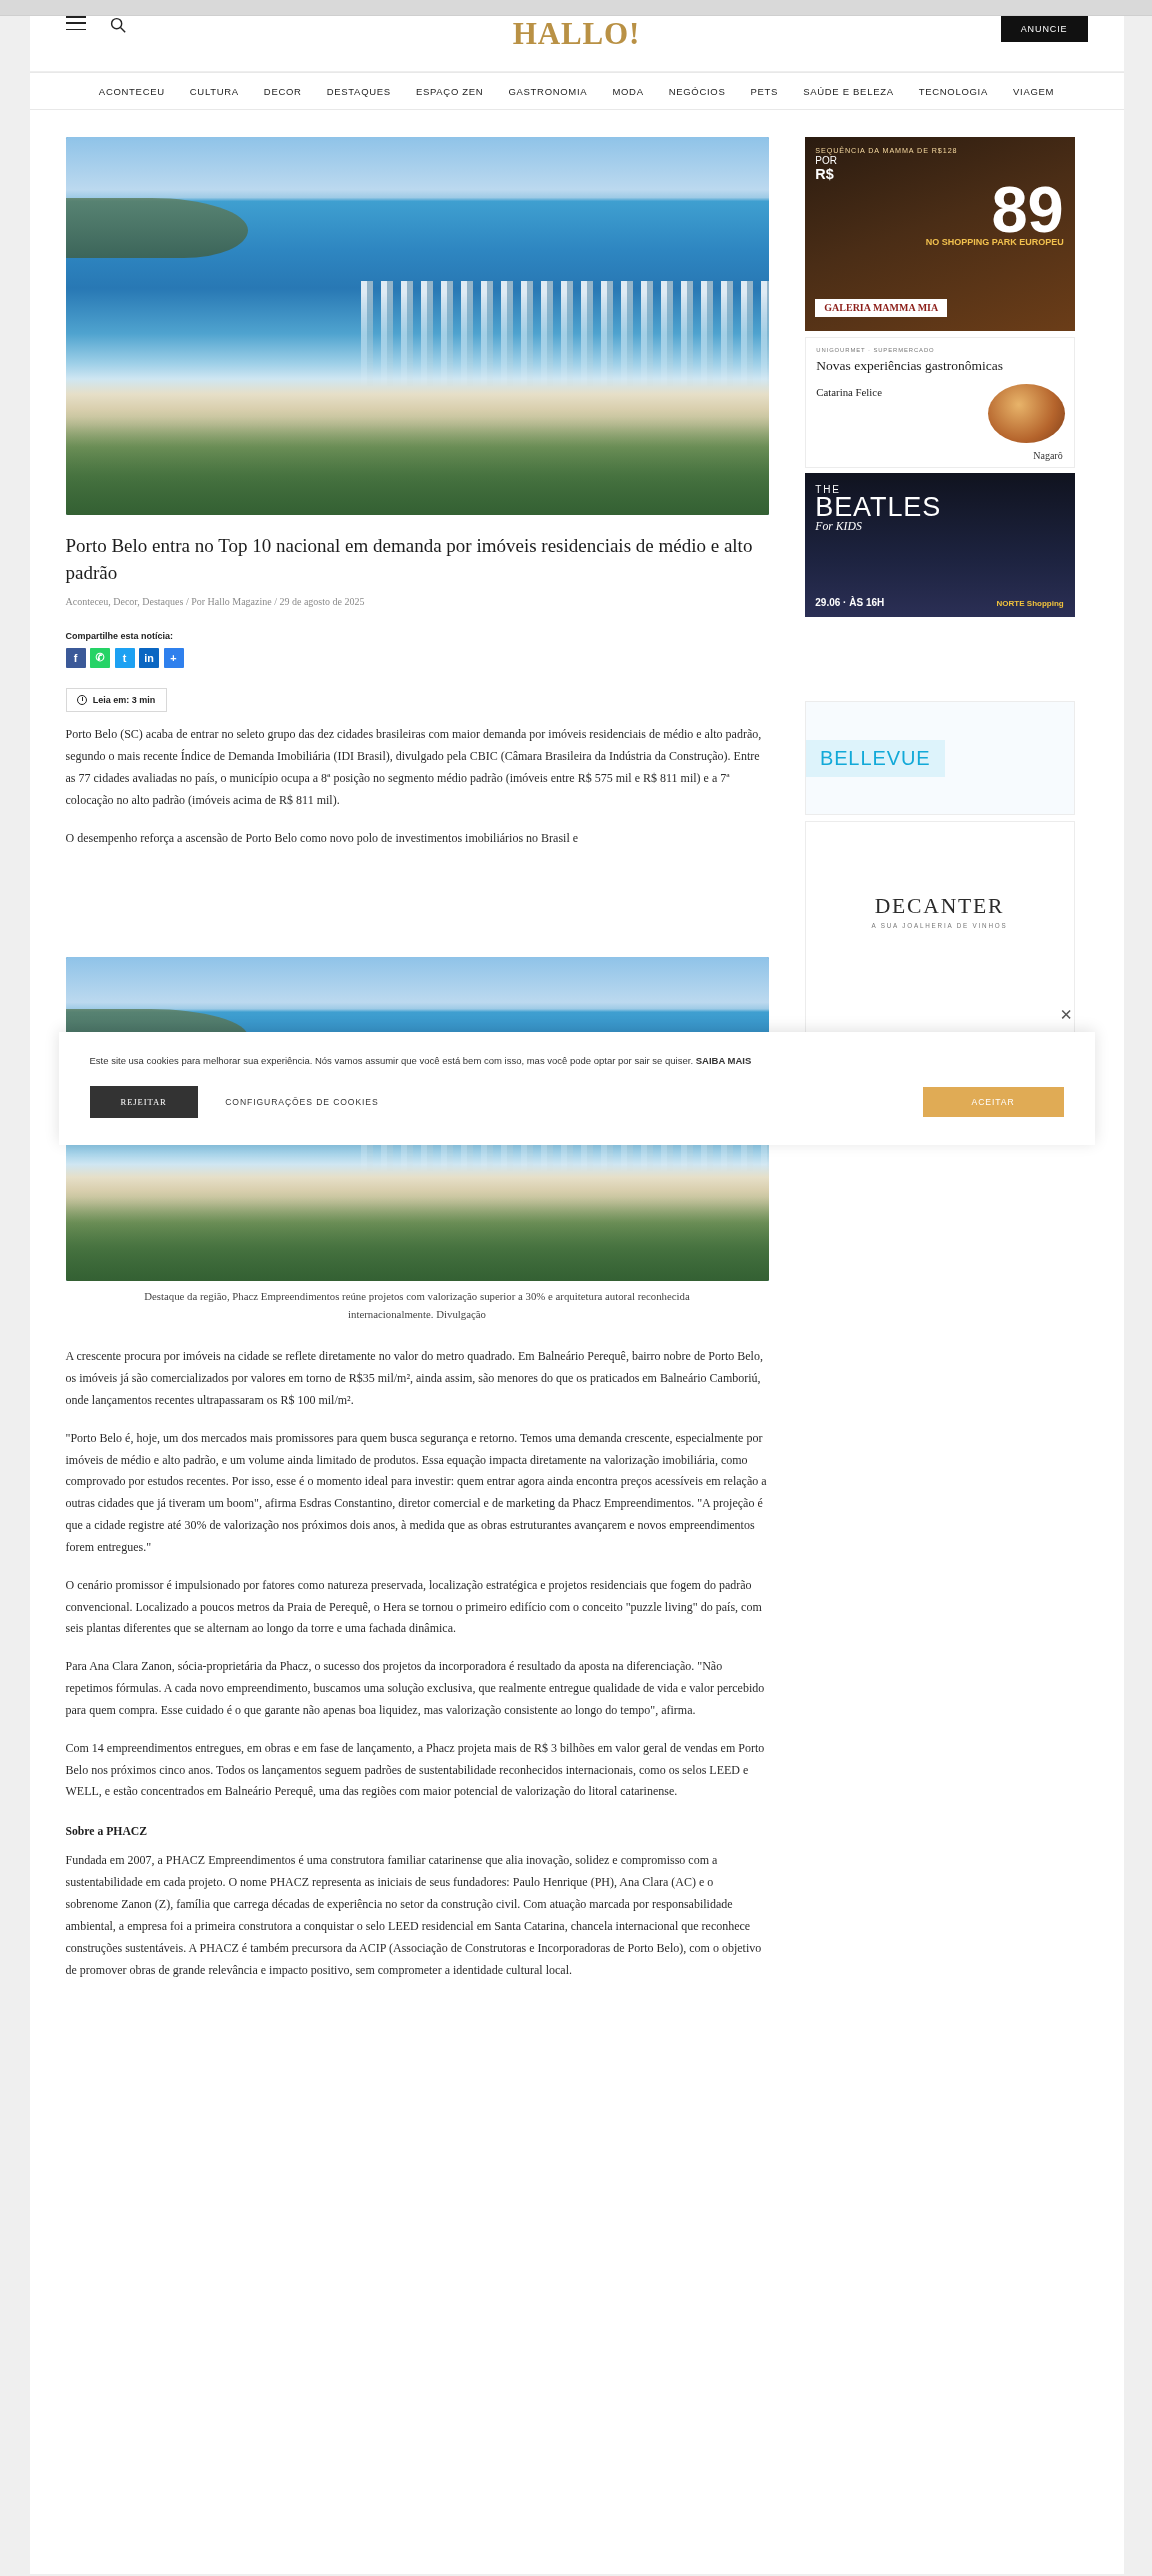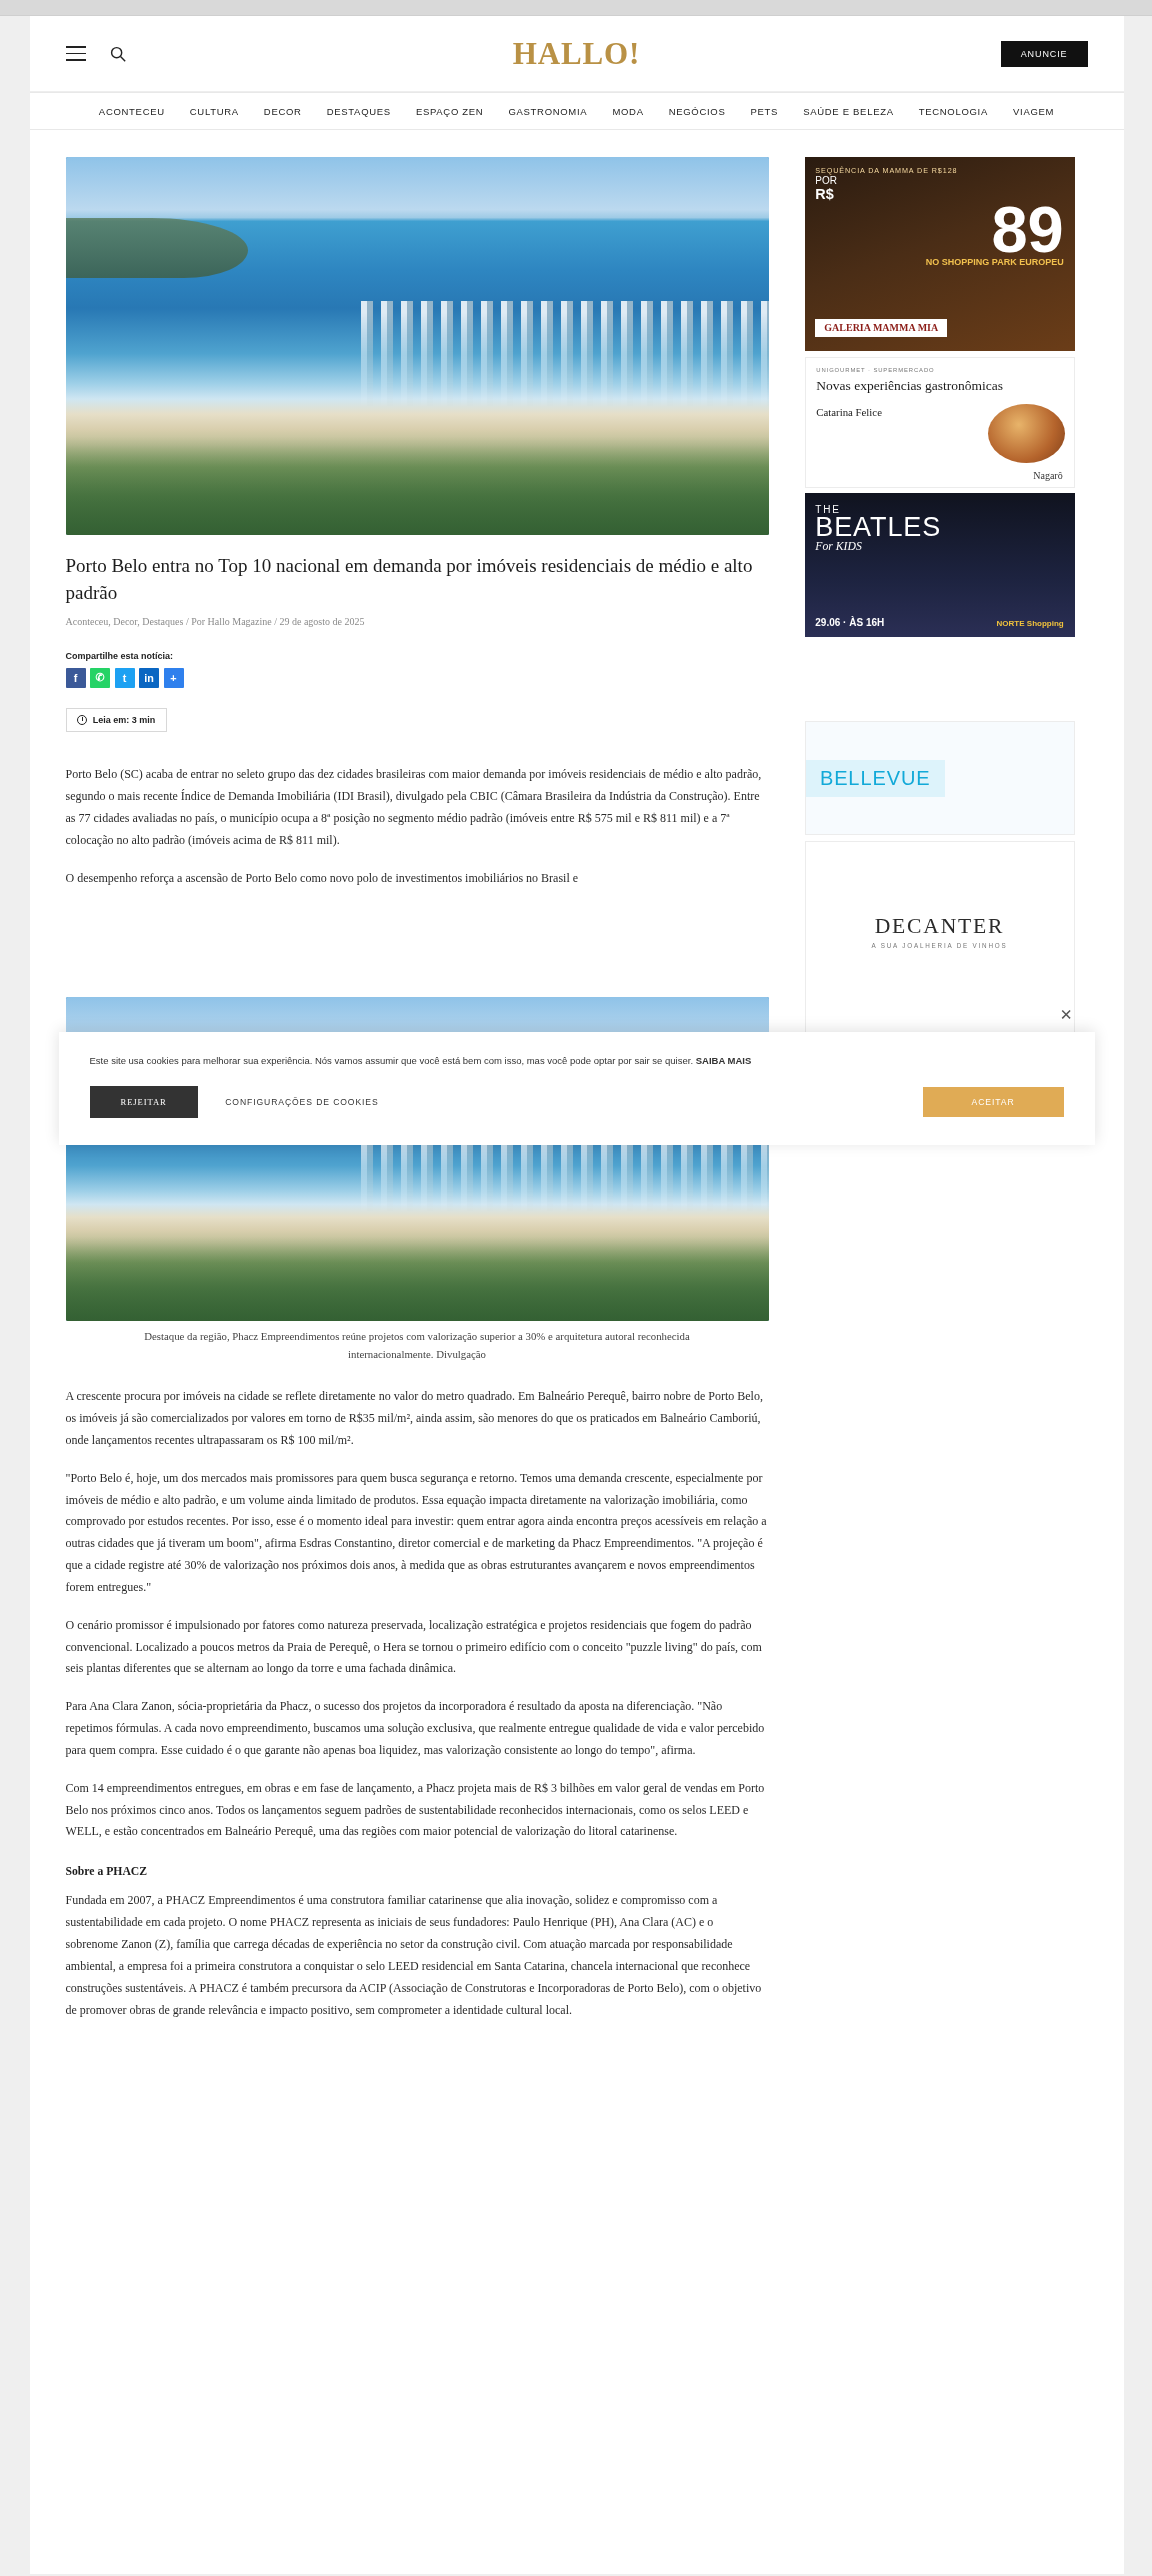--- a/index.html
+++ b/index.html
@@ -24,24 +24,24 @@
   }
   .site {
     width:1094px;
     margin:0 auto;
     background:#ffffff;
     min-height:2558px;
     position:relative;
   }
   
   .header {
-    height:76px;
+    height:56px;
     display:flex;
-    align-items:center;
-    padding:10px 36px;
+    align-items:flex-start;
+    padding:0 36px;
     position:relative;
     border-bottom:0.9px solid #eee;
   }
   .hamburger {
     width:20px; height:14.4px;
     display:flex; flex-direction:column; justify-content:space-between;
     cursor:pointer;
     margin-right:23.4px;
   }
   .hamburger span { display:block; height:1.8px; background:#222; width:100%; }
@@ -166,21 +166,21 @@
   .sb-more     { background:#2f80ed; }
 
   .read-badge {
     display:inline-flex; align-items:center; gap:5.4px;
     border:0.9px solid #d8d8d8;
     padding:6.3px 10.8px;
     font-family:"Liberation Sans", sans-serif;
     font-size:9px;
     font-weight:700;
     color:#222;
-    margin-bottom:32px;
+    margin-bottom:12px;
   }
   .clock {
     width:10px; height:10px; border:1.4px solid #222; border-radius:50%;
     position:relative;
   }
   .clock:after {
     content:""; position:absolute; left:3.6px; top:1.4px; width:1.1px; height:3.6px; background:#222;
   }
   p.body {
     font-size:12px;

